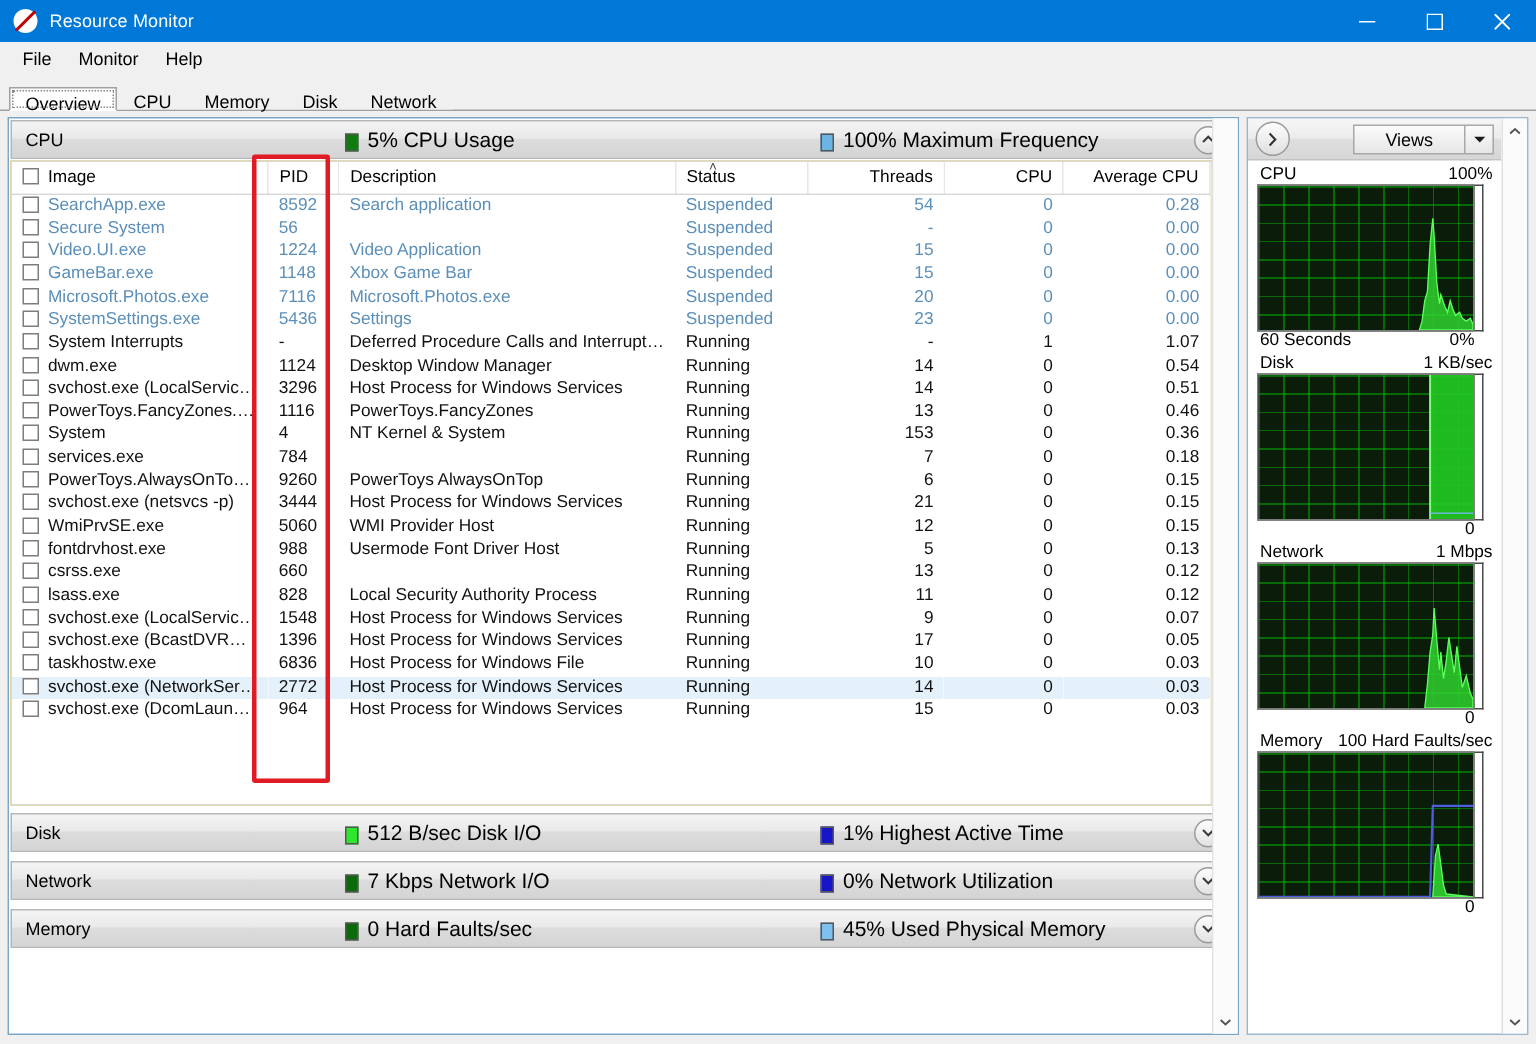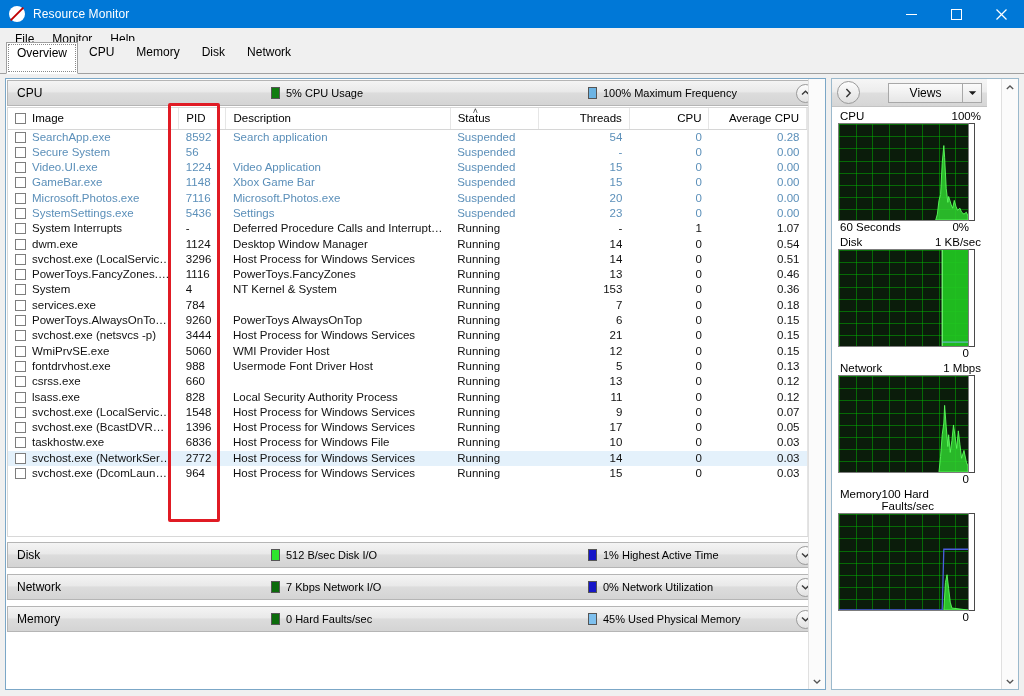--- a/index.html
+++ b/index.html
@@ -20,38 +20,38 @@
   .winbtn{width:45px;height:28px;display:flex;align-items:center;justify-content:center;color:#fff;font-size:12px;}
   .winbtn svg{display:block;}
 
   
   .menubar{height:22px;background:#f0f0f0;display:flex;align-items:center;padding-left:6px;flex:0 0 auto;}
   .menu-item{padding:2px 9px;font-size:12px;color:#000;}
 
   
   .tabstrip{height:24px;background:#f0f0f0;display:flex;align-items:flex-end;padding-left:6px;flex:0 0 auto;
             border-bottom:1px solid #a0a0a0;box-sizing:border-box;}
-  .tab{height:32px;line-height:20px;padding:0 10px;font-size:12px;background:#f0f0f0;
+  .tab{height:16px;line-height:20px;padding:0 10px;font-size:12px;background:#f0f0f0;
        border:1px solid transparent;border-bottom:none;box-sizing:border-box;}
   .tab.active{background:#fff;border:1px solid #a0a0a0;border-bottom:1px solid #fff;
               margin-bottom:-1px;outline:1px dotted #888;outline-offset:-3px;}
 
   
   .body-split{flex:1 1 auto;display:flex;padding:4px 5px 6px 5px;gap:5px;box-sizing:border-box;min-height:0;}
   .left-col{flex:1 1 auto;display:flex;flex-direction:column;min-width:0;
             background:#fff;border:1px solid #7ba7c7;box-sizing:border-box;position:relative;}
   .left-inner{flex:1 1 auto;overflow:hidden;display:flex;flex-direction:column;padding:1px;box-sizing:border-box;}
 
   
   .sec-bar{height:26px;flex:0 0 auto;display:flex;align-items:center;position:relative;box-sizing:border-box;
     border:1px solid #b5b5b5;
     background:linear-gradient(to bottom,#f4f4f4 0%,#e9e9e9 45%,#dcdcdc 50%,#d4d4d4 100%);
     margin:0 0 1px 0;}
   .sec-bar .sec-name{margin-left:9px;font-size:12px;width:200px;}
-  .sec-bar .metric{display:flex;align-items:flex-start;font-size:11px;margin-left:41px;}
+  .sec-bar .metric{display:flex;align-items:flex-end;font-size:14px;}
   .metric .sw{width:9px;height:12px;margin-right:6px;border:1px solid #555;box-sizing:border-box;flex:0 0 auto;}
   .sec-bar .m1{position:absolute;left:222px;}
   .sec-bar .m2{position:absolute;left:508px;padding-left:31px;}
   .chev{position:absolute;right:8px;width:17px;height:17px;border-radius:50%;
         border:1px solid #9a9a9a;background:linear-gradient(to bottom,#fdfdfd,#e2e2e2);
         display:flex;align-items:center;justify-content:center;}
   .chev svg{display:block;}
 
   
   .table-wrap{flex:1 1 auto;display:flex;min-height:0;background:#eab308;border:1px solid #d8d8d8;box-sizing:border-box;}
@@ -111,21 +111,21 @@
       repeating-linear-gradient(to right,rgba(0,190,0,.48) 0 1px,transparent 1px 16.6px),
       repeating-linear-gradient(to bottom,rgba(0,190,0,.48) 0 1px,transparent 1px 12.2px);}
   .plot svg{position:absolute;inset:0;width:100%;height:100%;}
   .axis-col{width:12px;flex:0 0 auto;position:relative;}
   .axis-col .vline{position:absolute;left:5px;top:0;bottom:0;width:1px;background:#4a4a4a;}
   .axis-col .tick-t{position:absolute;left:0;top:0;width:6px;height:1px;background:#4a4a4a;}
   .axis-col .tick-b{position:absolute;left:0;bottom:0;width:6px;height:1px;background:#4a4a4a;}
   .graph-foot{display:flex;justify-content:space-between;font-size:11.5px;padding:0 12px 0 2px;}
   .right-vsb{width:16px;flex:0 0 auto;background:#fbfbfb;display:flex;flex-direction:column;
              border-left:1px solid #e0e0e0;}
-  .right-outer{flex:1 1 auto;display:flex;min-height:0;gap:14px;}
+  .right-outer{flex:1 1 auto;display:flex;min-height:0;}
 </style>
 </head>
 <body>
 
 <div class="window">
 
   <div class="titlebar">
     <div class="title-icon">
       <div class="circ"></div>
         <div class="slash"></div>

